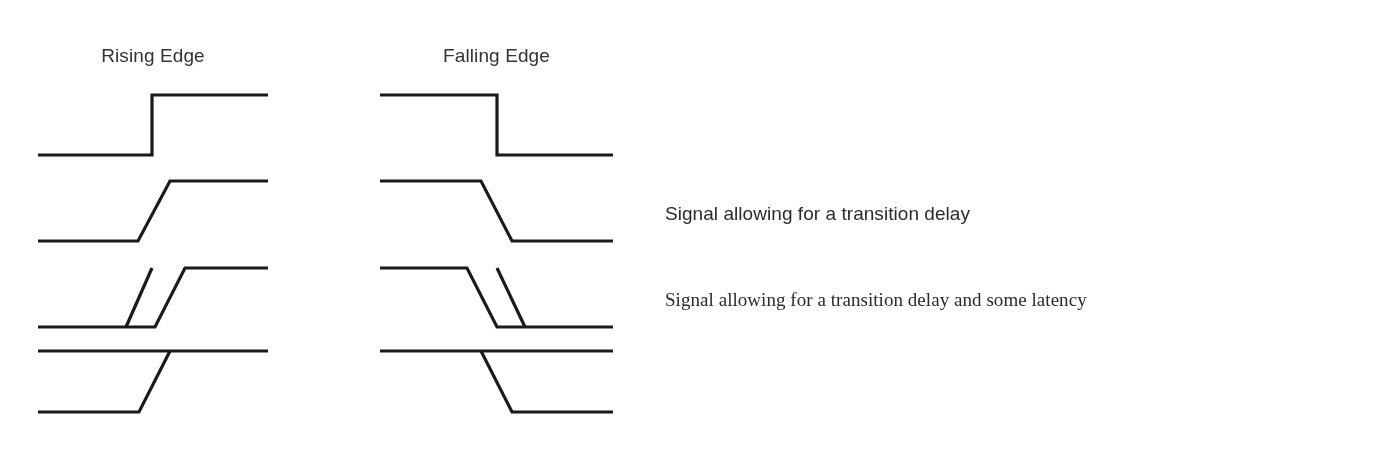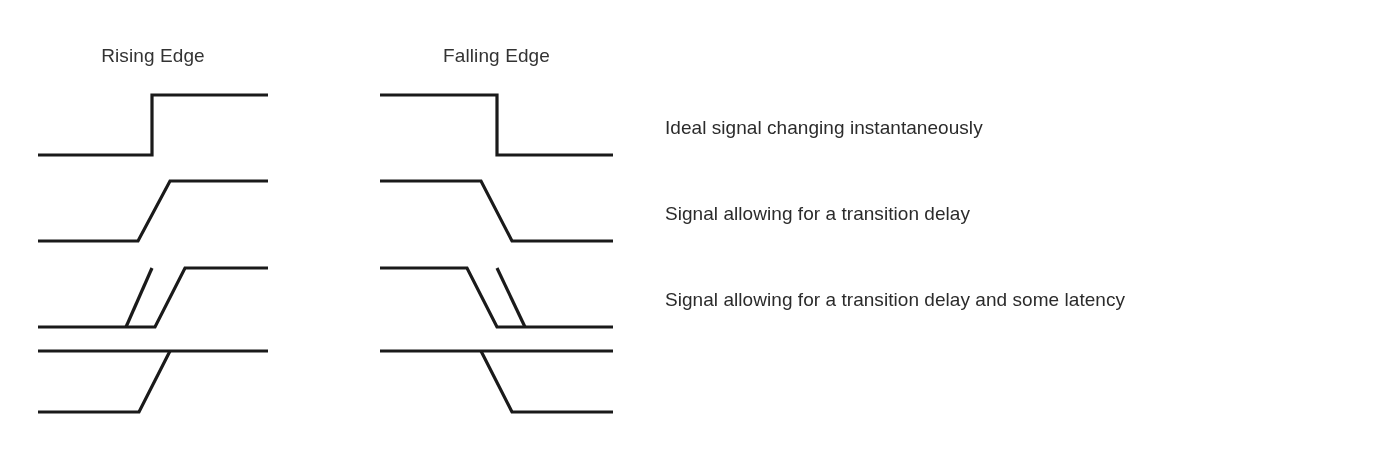--- a/index.html
+++ b/index.html
@@ -34,21 +34,21 @@
   .meaning-text {
     position: absolute;
     left: 665px;
     font-size: 19px;
     color: #2b2b2b;
     white-space: nowrap;
     letter-spacing: 0.05px;
   }
   #meaning-0 { top: 117px; }
   #meaning-1 { top: 203px; text-align: right; }
-  #meaning-2 { top: 289px; }
+  #meaning-2 { top: 289px; font-family: Liberation Serif, serif; }
   #meaning-3 { top: 375px; }
 
   #waveform-canvas {
     position: absolute;
     left: 0;
     top: 0;
   }
   .wave-path {
     fill: none;
     stroke: #1a1a1a;
@@ -75,20 +75,19 @@
       <path d="M 38 327 L 155 327 L 185 268 L 268 268" class="wave-path" stroke="#1a1a1a"></path>
       <path d="M 126 327 L 152 268" class="wave-path" stroke="#1a1a1a"></path>
       <path d="M 380 268 L 467 268 L 497 327 L 613 327" class="wave-path" stroke="#1a1a1a"></path>
       <path d="M 497 268 L 525 327" class="wave-path" stroke="#1a1a1a"></path>
       <path d="M 38 351 L 268 351" class="wave-path" stroke="#1a1a1a"></path>
       <path d="M 38 412 L 139 412 L 170 351" class="wave-path" stroke="#1a1a1a"></path>
       <path d="M 380 351 L 613 351" class="wave-path" stroke="#1a1a1a"></path>
       <path d="M 481 351 L 512 412 L 613 412" class="wave-path" stroke="#1a1a1a"></path>
     </svg>
 
-  <div class="meaning-text" id="meaning-0">Ideal signal changing instantaneously</div>
 
   <div class="meaning-text" id="meaning-1">Signal allowing for a transition delay</div>
 
   <div class="meaning-text" id="meaning-2">Signal allowing for a transition delay and some latency</div>
 
 
 </div>
 
 </body></html>

